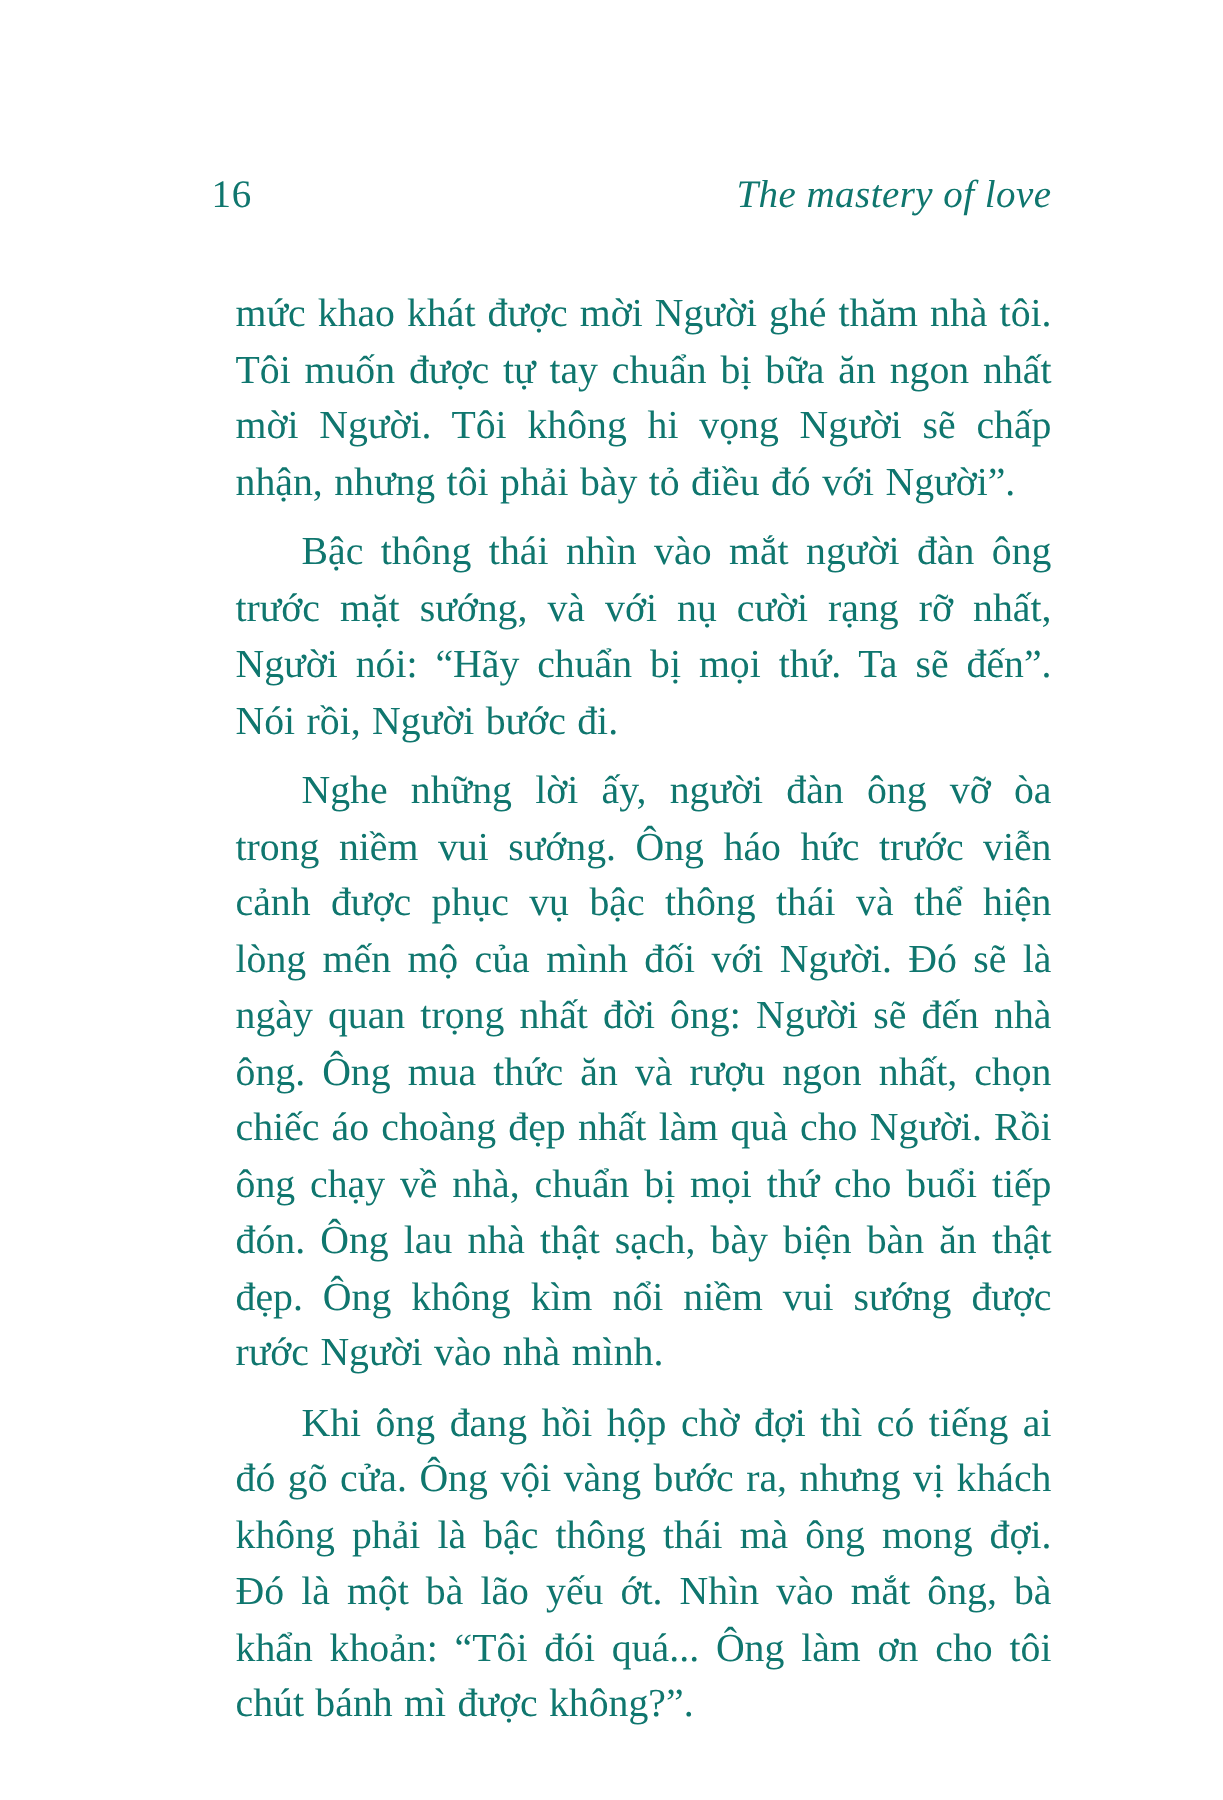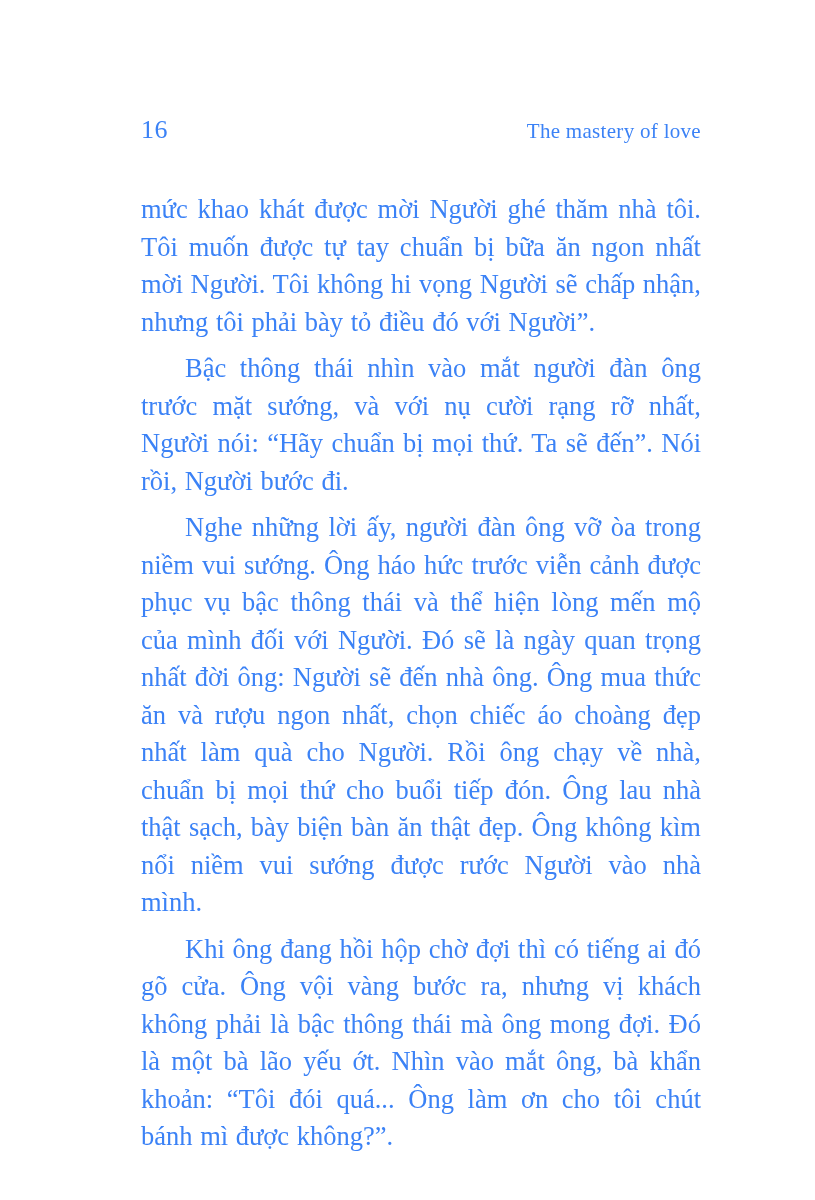--- a/index.html
+++ b/index.html
@@ -7,56 +7,57 @@
     padding: 0;
     background: #ffffff;
   }
   .page {
     position: relative;
     width: 815px;
     height: 1200px;
     background: #ffffff;
     overflow: hidden;
     font-family: "Liberation Serif", "DejaVu Serif", serif;
-    color: #3b82f6;
+    color: #0f766e;
   }
   .content {
     position: absolute;
     left: 141px;
     top: 114px;
     width: 560px;
   }
   .page-header {
     display: flex;
     justify-content: space-between;
     align-items: baseline;
     width: 100%;
   }
   .page-number {
     font-size: 26px;
     line-height: 32px;
     letter-spacing: 0.5px;
   }
   .running-title {
-    font-size: 21px;
+    font-style: italic;
+    font-size: 26px;
     line-height: 32px;
     letter-spacing: 0.3px;
     margin-left: 24px;
   }
   .body-text {
     margin-top: 44px;
     font-size: 26.5px;
     line-height: 37.5px;
     text-align: justify;
     text-align-last: left;
     hyphens: none;
     word-spacing: 1px;
   }
   .body-text p.para {
-    margin: 0 0 9px 0;
+    margin: 0 0 9px 16px;
     padding: 0;
   }
   .body-text p.para.indent {
     text-indent: 44px;
   }
 </style>
 </head>
 <body>
 
 <div class="page">

